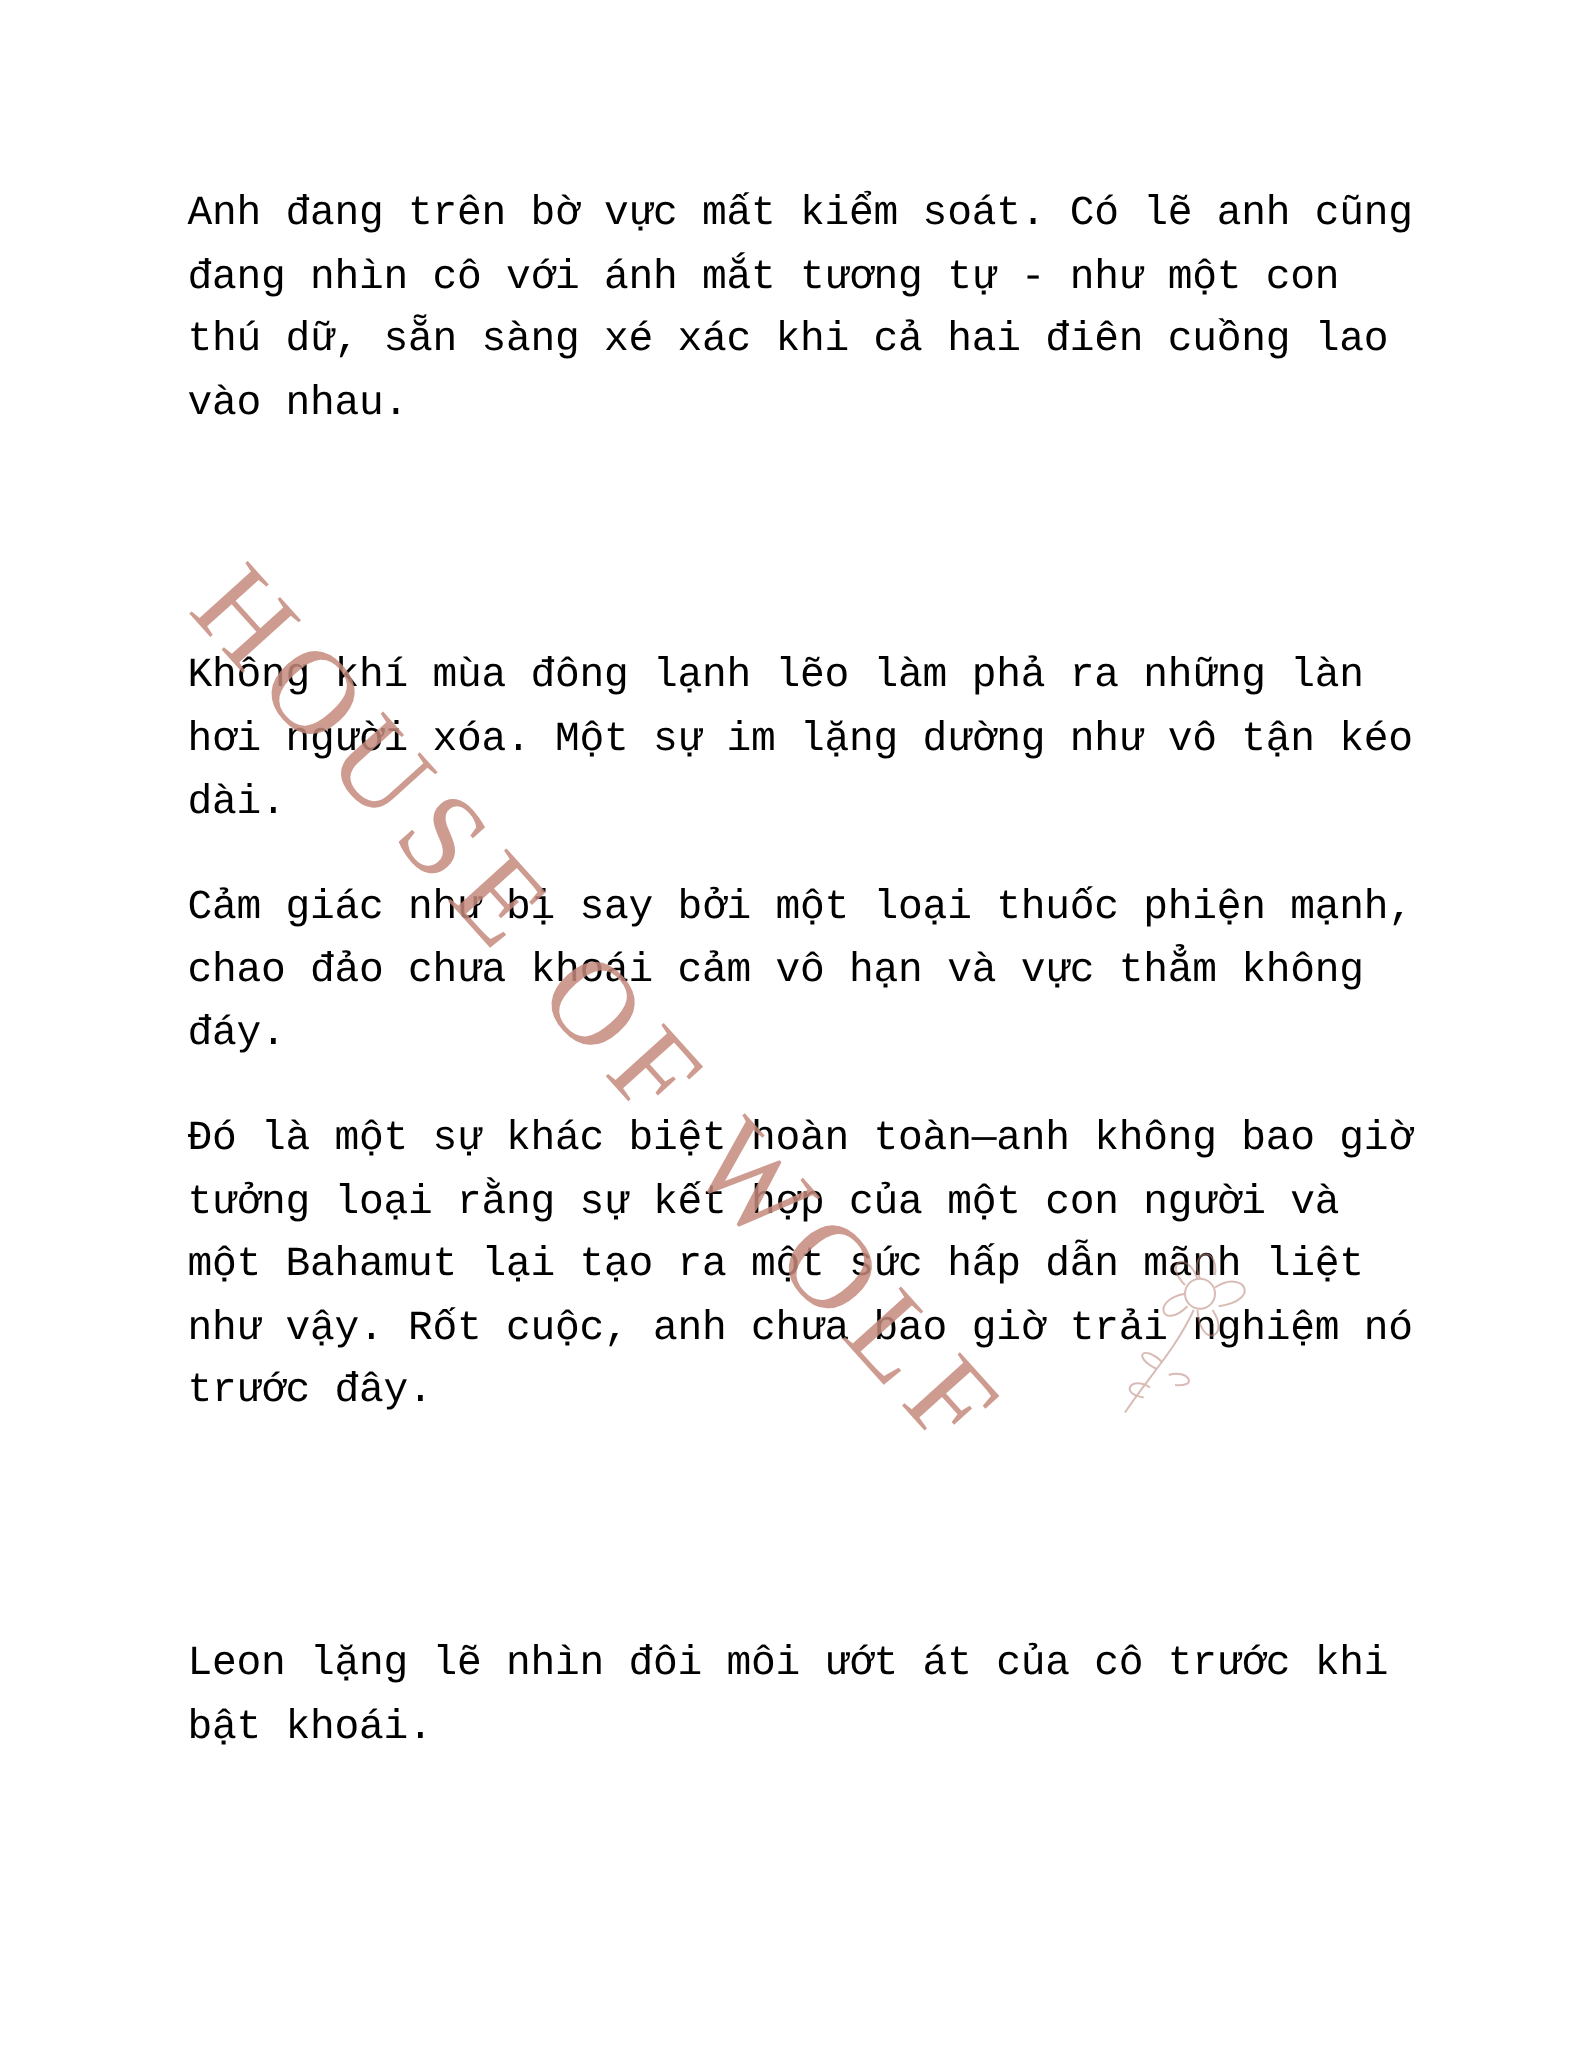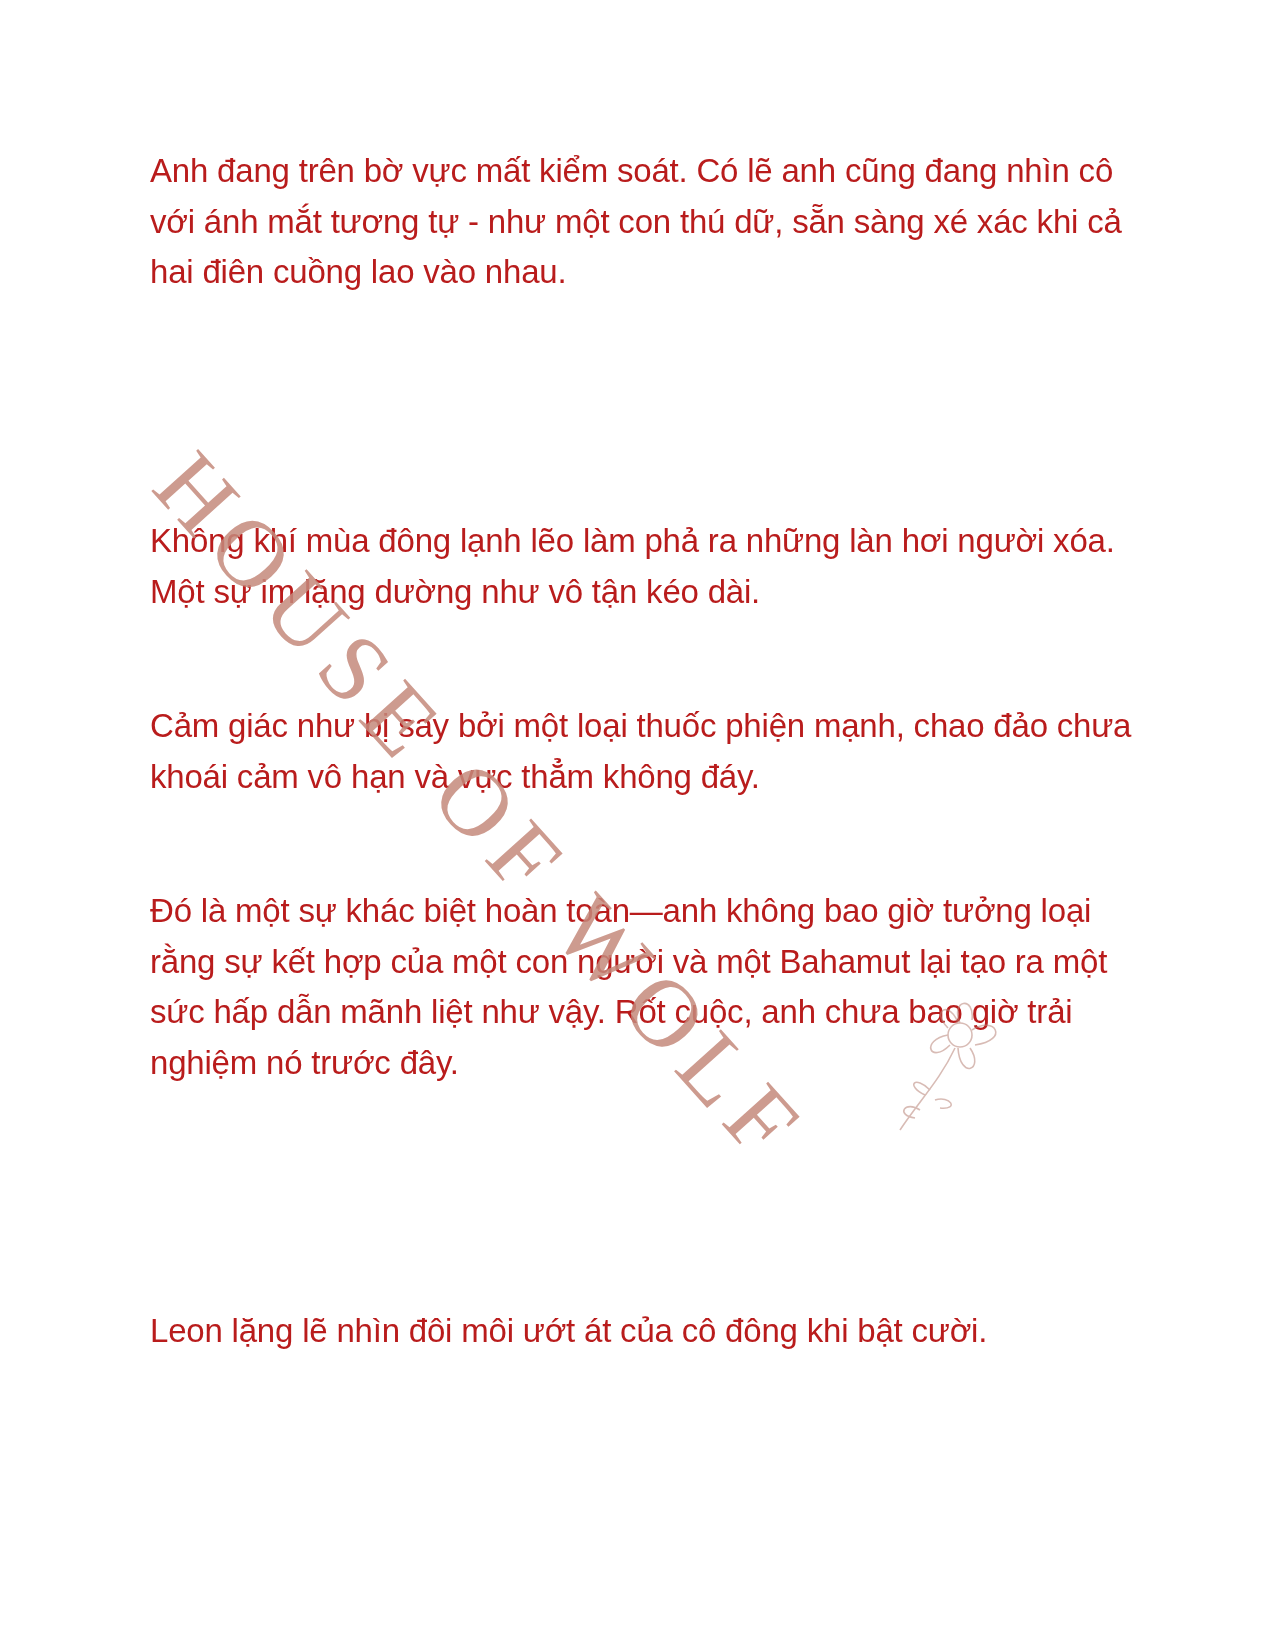--- a/index.html
+++ b/index.html
@@ -1,41 +1,41 @@
 <!DOCTYPE html>
 <html><head>
   <meta charset="utf-8">
   <style>
     html, body { margin: 0; padding: 0; background: #ffffff; }
     body { width: 1275px; height: 1650px; position: relative; overflow: hidden; }
     .page { position: absolute; left: 0; top: 0; width: 1275px; height: 1650px; background: #ffffff; }
     .para {
       position: absolute; left: 150px; width: 990px;
-      font-family: Liberation Sans, sans-serif;
-      font-size: 33px; line-height: 50.5px; color: #b91c1c;
+      font-family: Liberation Mono, monospace;
+      font-size: 33px; line-height: 50.5px; color: #000000;
       margin: 0; letter-spacing: -0.2px;
     }
     .watermark {
       position: absolute; left: 215px; top: 430px;
       transform-origin: 0 0; transform: rotate(48deg);
       font-family: "Liberation Serif", "DejaVu Serif", serif;
       font-size: 96px; letter-spacing: 12px; color: #c58a7c; opacity: 0.85;
       white-space: nowrap; pointer-events: none;
     }
     .flower { position: absolute; left: 880px; top: 990px; width: 150px; height: 150px; opacity: 0.55; pointer-events: none; }
   </style>
 </head>
 <body>
 
 <div class="page">
   <p class="para" style="top:146px">Anh đang trên bờ vực mất kiểm soát. Có lẽ anh cũng đang nhìn cô với ánh mắt tương tự - như một con thú dữ, sẵn sàng xé xác khi cả hai điên cuồng lao vào nhau.</p>
   <p class="para" style="top:516px">Không khí mùa đông lạnh lẽo làm phả ra những làn hơi người xóa. Một sự im lặng dường như vô tận kéo dài.</p>
   <p class="para" style="top:701px">Cảm giác như bị say bởi một loại thuốc phiện mạnh, chao đảo chưa khoái cảm vô hạn và vực thẳm không đáy.</p>
   <p class="para" style="top:886px">Đó là một sự khác biệt hoàn toàn—anh không bao giờ tưởng loại rằng sự kết hợp của một con người và một Bahamut lại tạo ra một sức hấp dẫn mãnh liệt như vậy. Rốt cuộc, anh chưa bao giờ trải nghiệm nó trước đây.</p>
-  <p class="para" style="top:1306px">Leon lặng lẽ nhìn đôi môi ướt át của cô đông khi bật cười.</p>
+  <p class="para" style="top:1306px">Leon lặng lẽ nhìn đôi môi ướt át của cô trước khi bật khoái.</p>
 
   <div class="watermark">HOUSE OF WOLF</div>
 
   <svg class="flower" viewBox="0 0 150 150">
     <g fill="none" stroke="#b98579" stroke-width="1.6">
       <circle cx="80" cy="45" r="12"></circle>
       <path d="M80 33 C70 10, 95 5, 92 30"></path>
       <path d="M92 40 C115 25, 130 50, 95 55"></path>
       <path d="M90 58 C105 80, 80 90, 78 58"></path>
       <path d="M70 55 C50 75, 40 50, 68 45"></path>

